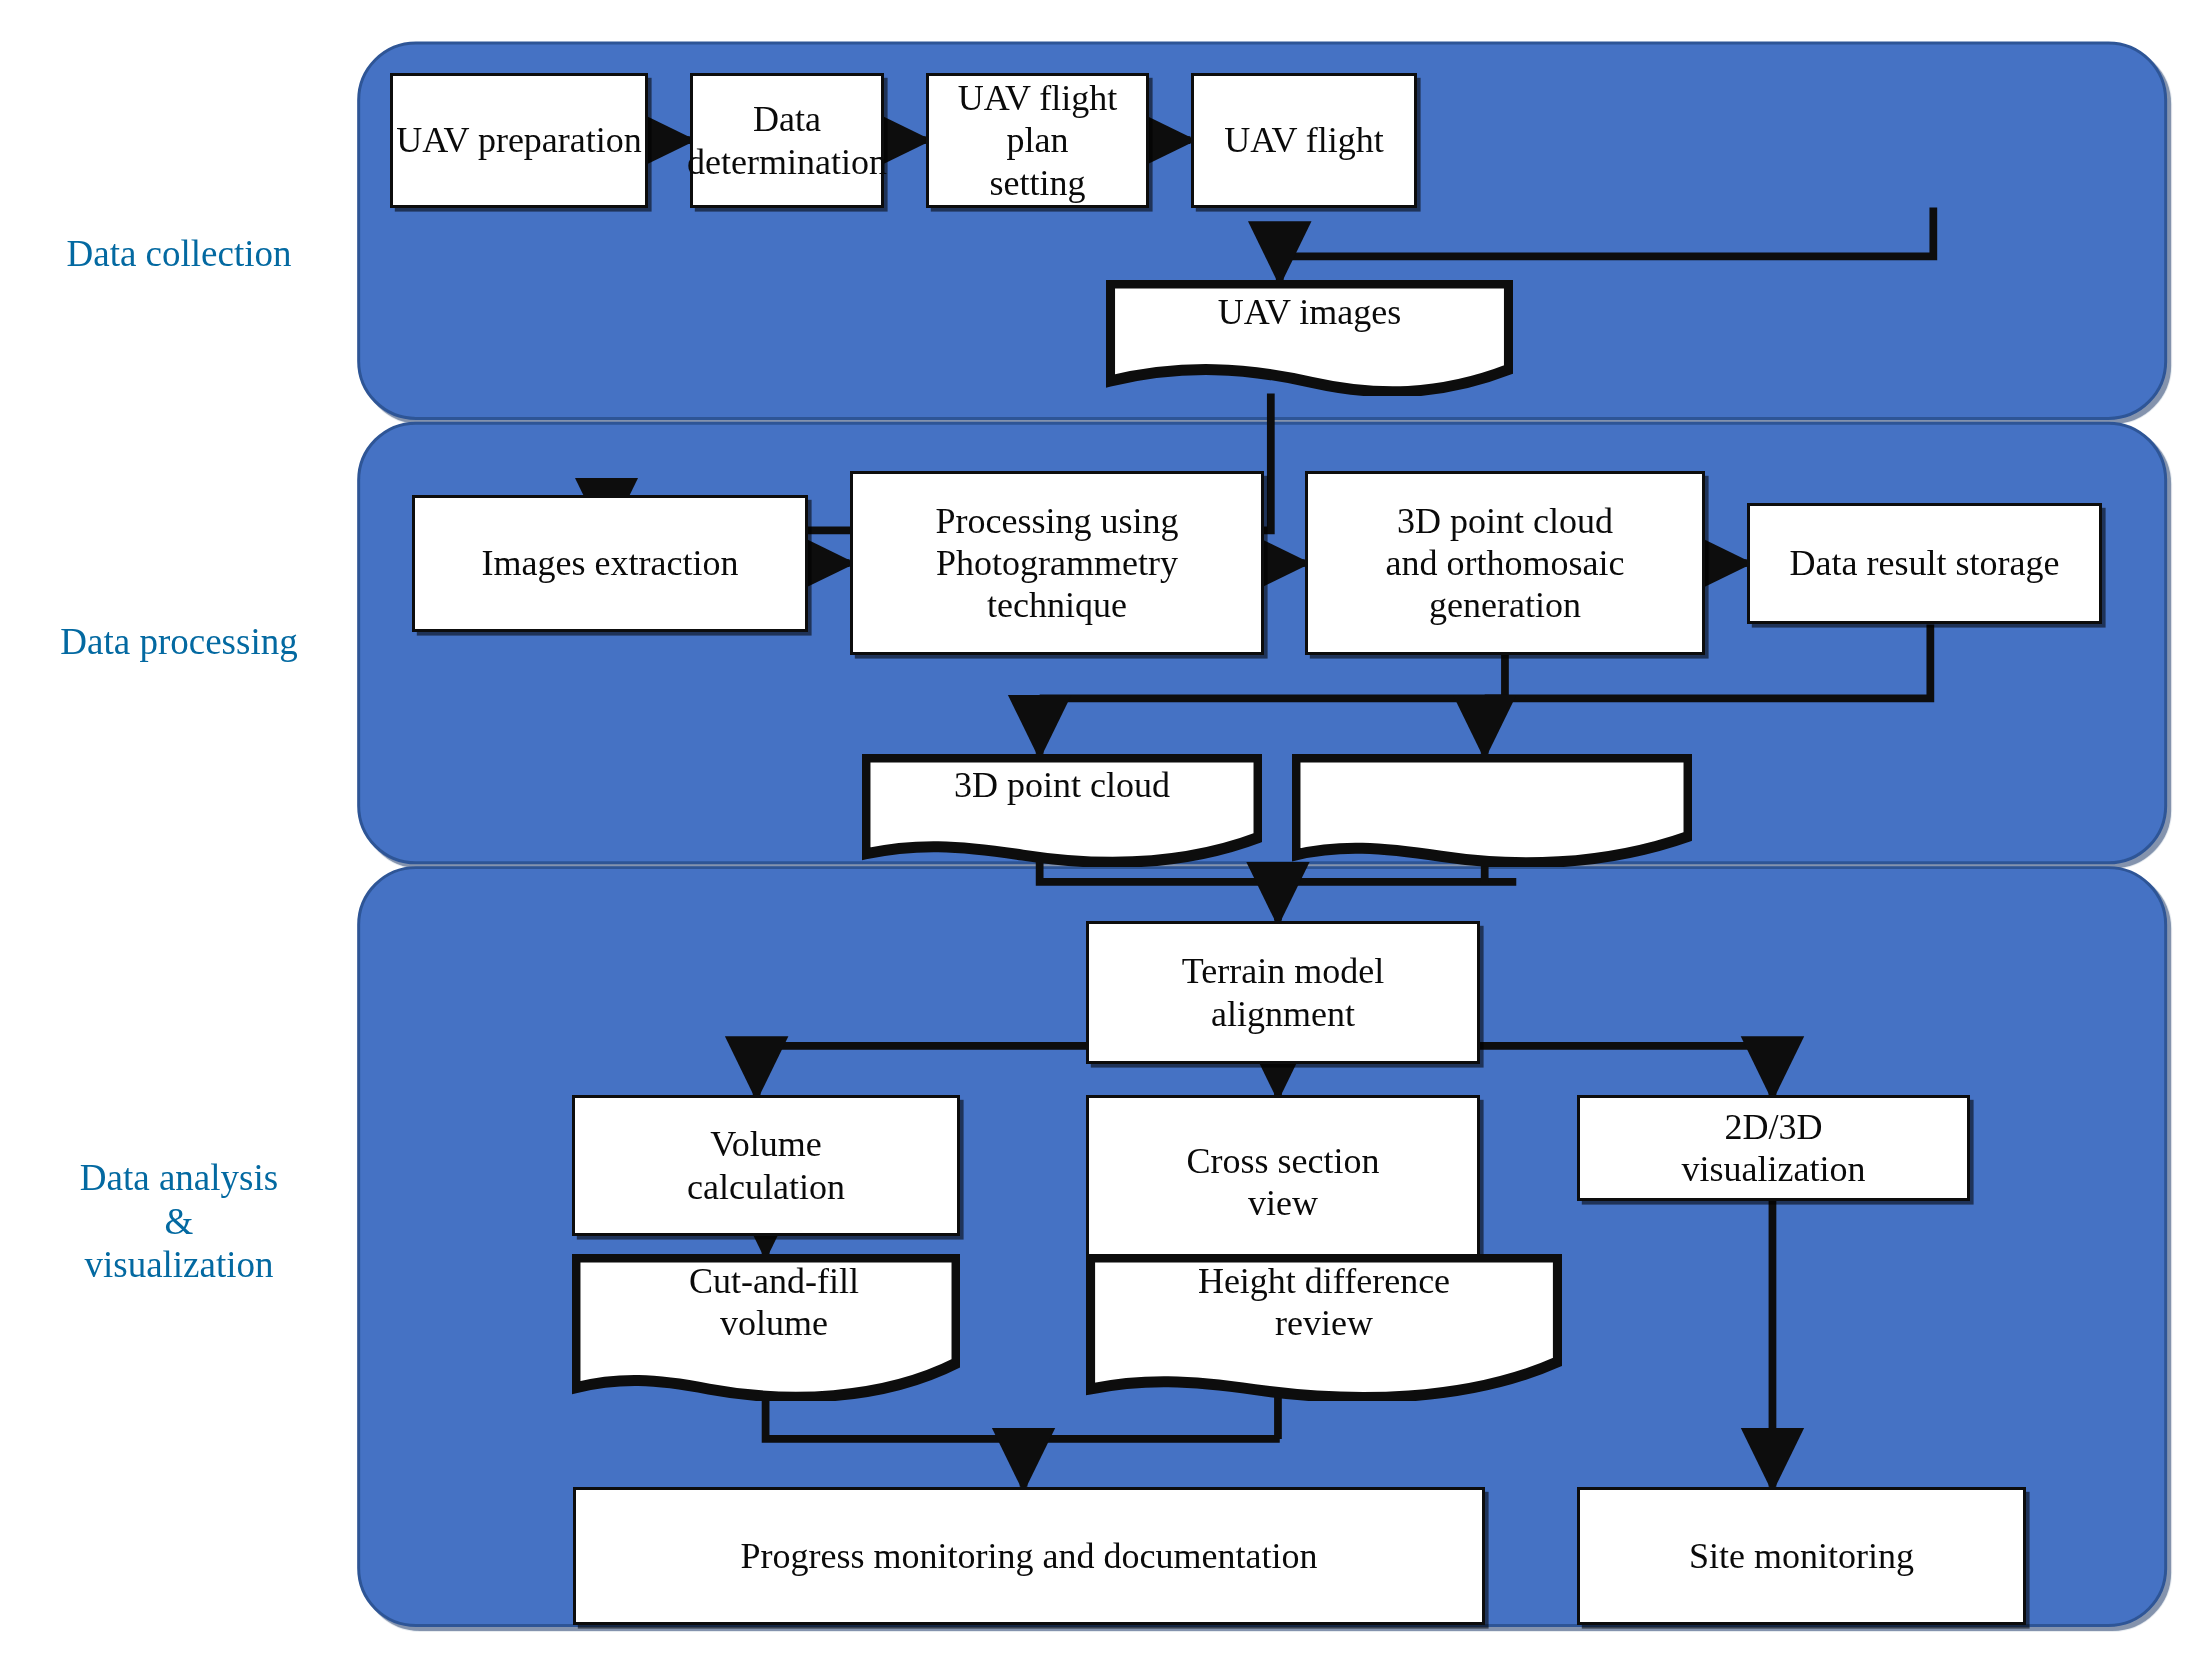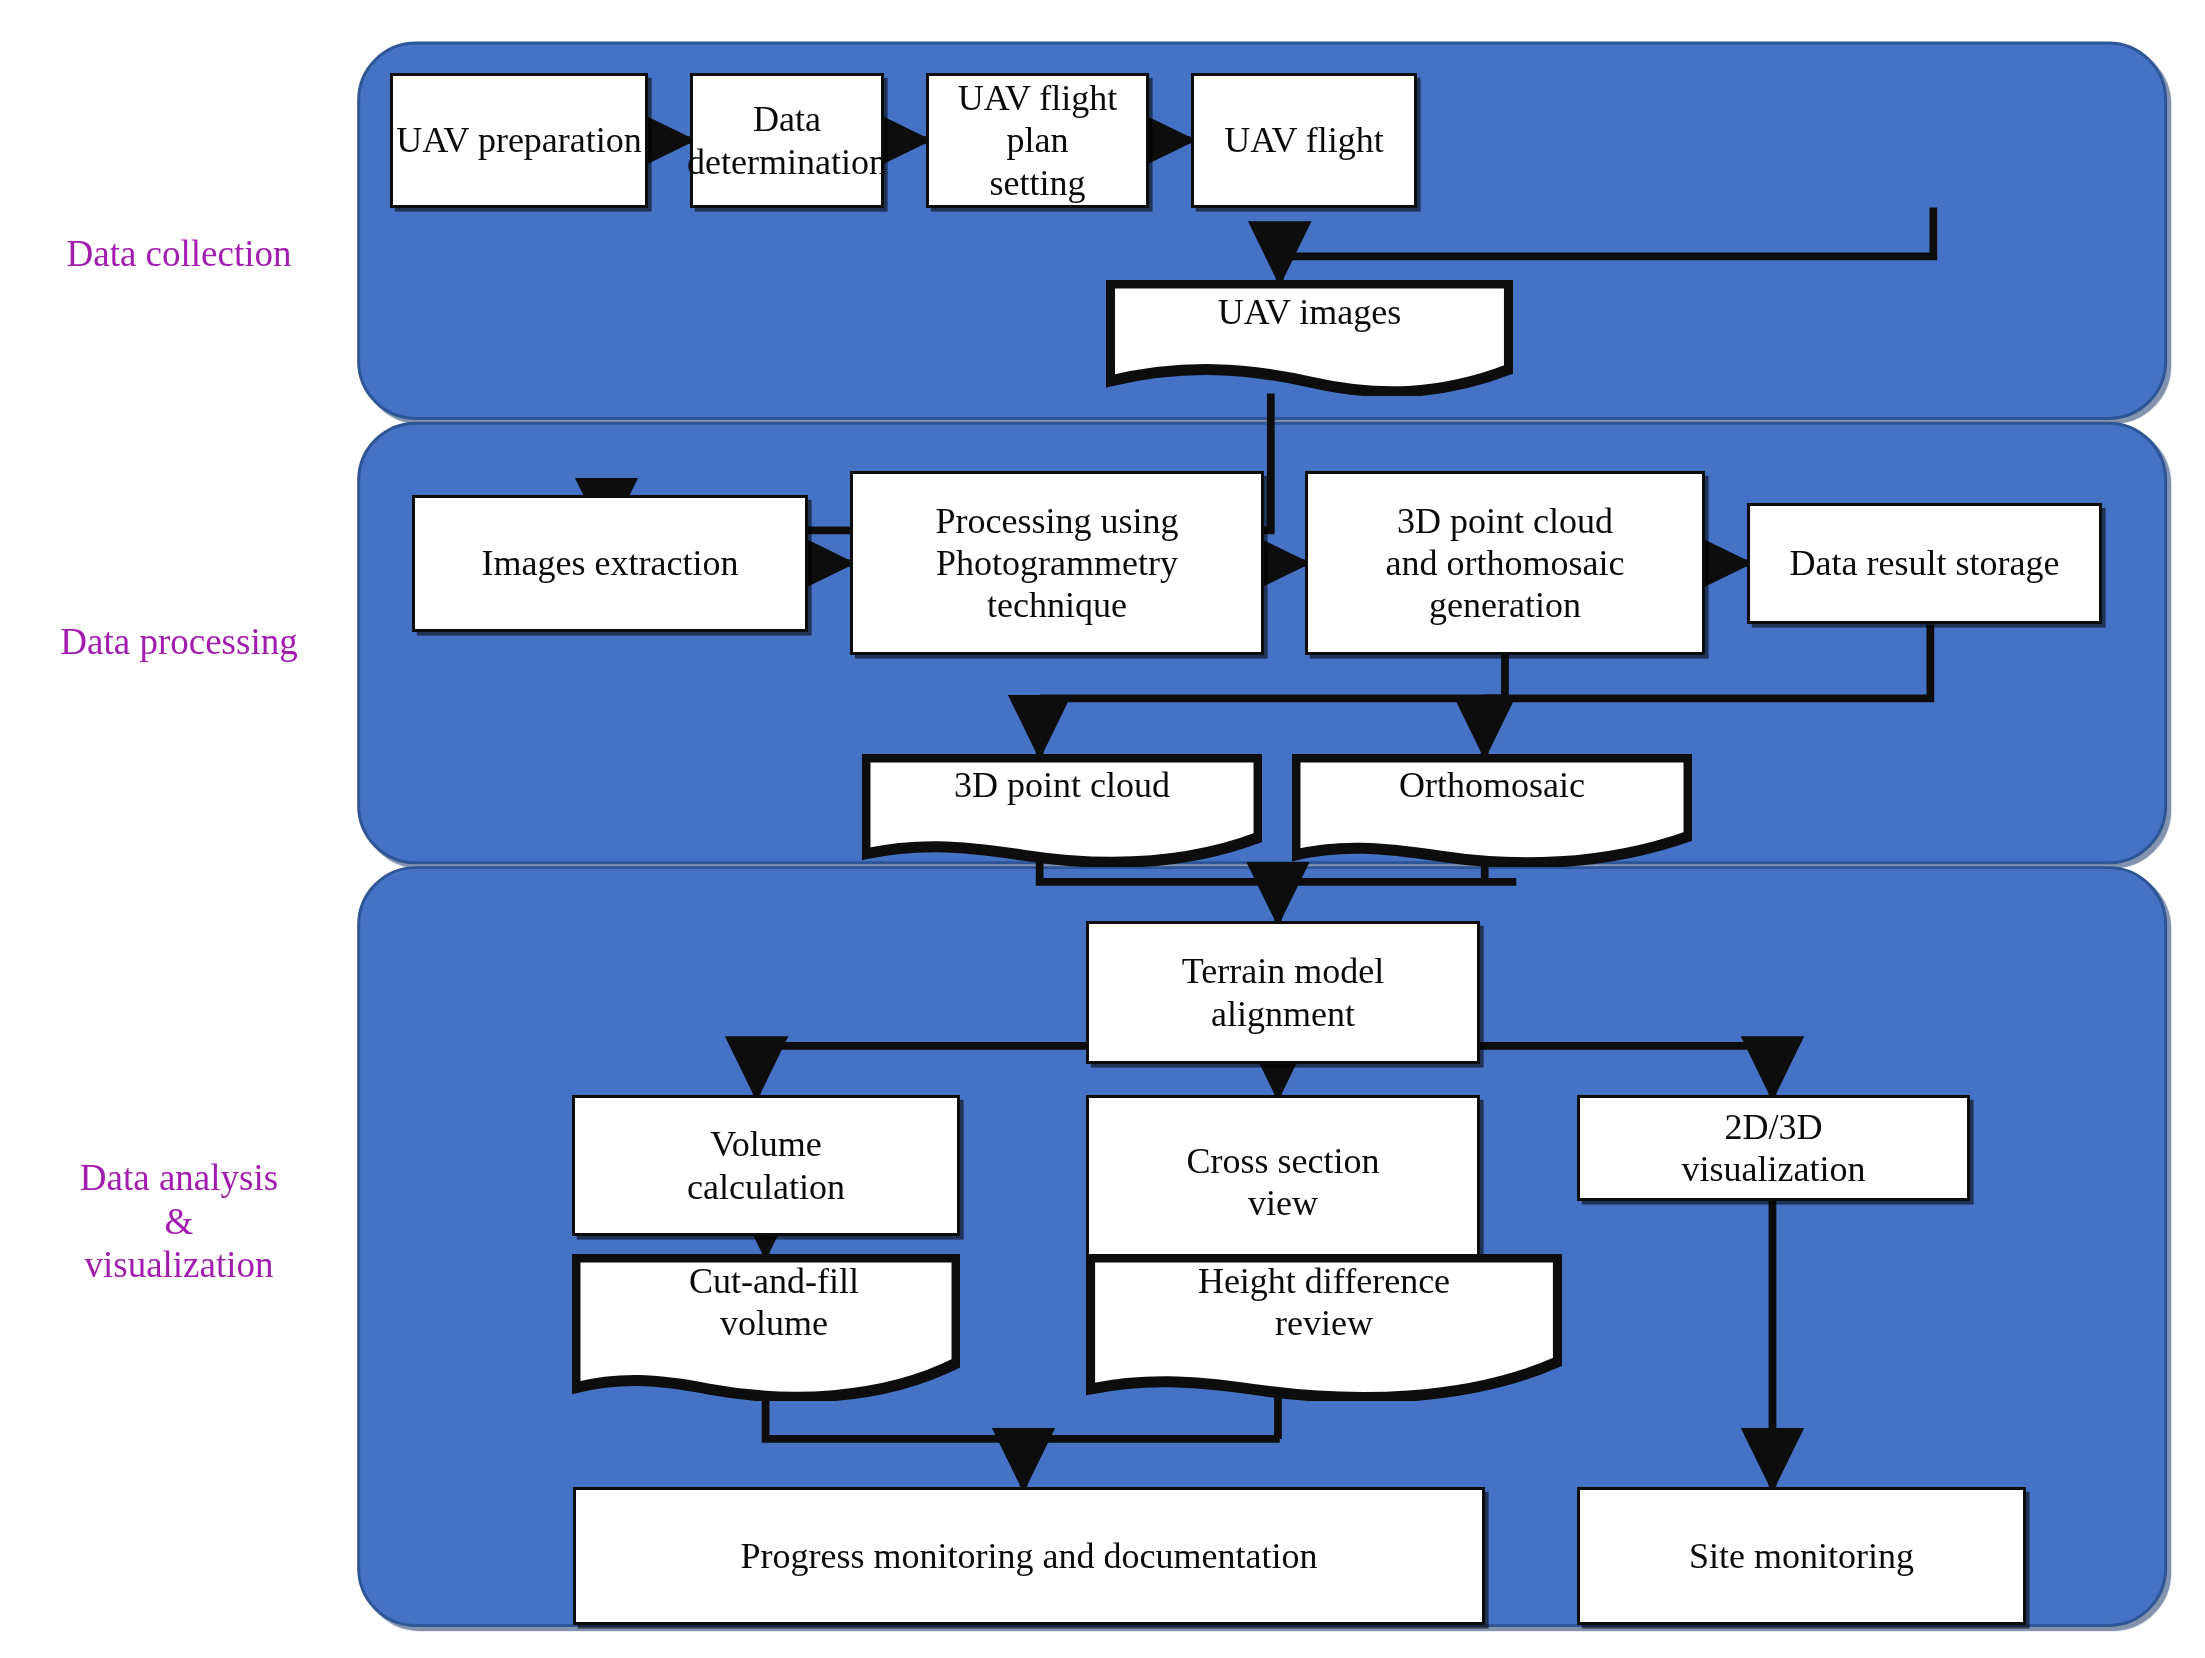--- a/index.html
+++ b/index.html
@@ -4,21 +4,21 @@
 <style>
   html,body{margin:0;padding:0;background:#ffffff;}
   body{font-family:"Liberation Serif", serif;}
   #stage{position:relative;width:2205px;height:1659px;background:#ffffff;overflow:hidden;}
   #svgroot{position:absolute;left:0;top:0;width:2205px;height:1659px;}
 
   .stage-label{
     position:absolute;
     font-family:"Liberation Serif", serif;
     font-size:37px;
-    color:#a21caf;
+    color:#0369a1;
     text-align:center;
     line-height:1.18;
     white-space:pre-line;
   }
 
   .node{
     position:absolute;
     background:#ffffff;
     border:3.6px solid #0d0d0d;
     box-sizing:border-box;
@@ -165,21 +165,20 @@
     <svg class="doc-svg" viewBox="0 0 672 190" preserveAspectRatio="none">
       <path d="M5,5 L667,5 L667,140 C540,188 400,190 270,170 C160,153 90,150 5,168 Z" fill="#ffffff" stroke="#0d0d0d" stroke-width="11" vector-effect="non-scaling-stroke"></path>
     </svg>
     <span class="doc-txt">3D point cloud</span>
   </div>
 
   <div class="node doc" style="left:1292px;top:754px;width:400px;height:113px;">
     <svg class="doc-svg" viewBox="0 0 672 190" preserveAspectRatio="none">
       <path d="M5,5 L667,5 L667,138 C520,190 370,190 250,172 C150,157 80,152 5,170 Z" fill="#ffffff" stroke="#0d0d0d" stroke-width="11" vector-effect="non-scaling-stroke"></path>
     </svg>
-    <span class="doc-txt">Orthomosaic</span>
   </div>
 
   <div class="node" style="left:1086px;top:921px;width:394px;height:143px;">
     <span>Terrain model
 alignment</span>
   </div>
 
   <div class="node" style="left:572px;top:1095px;width:388px;height:141px;">
     <span>Volume
 calculation</span>

